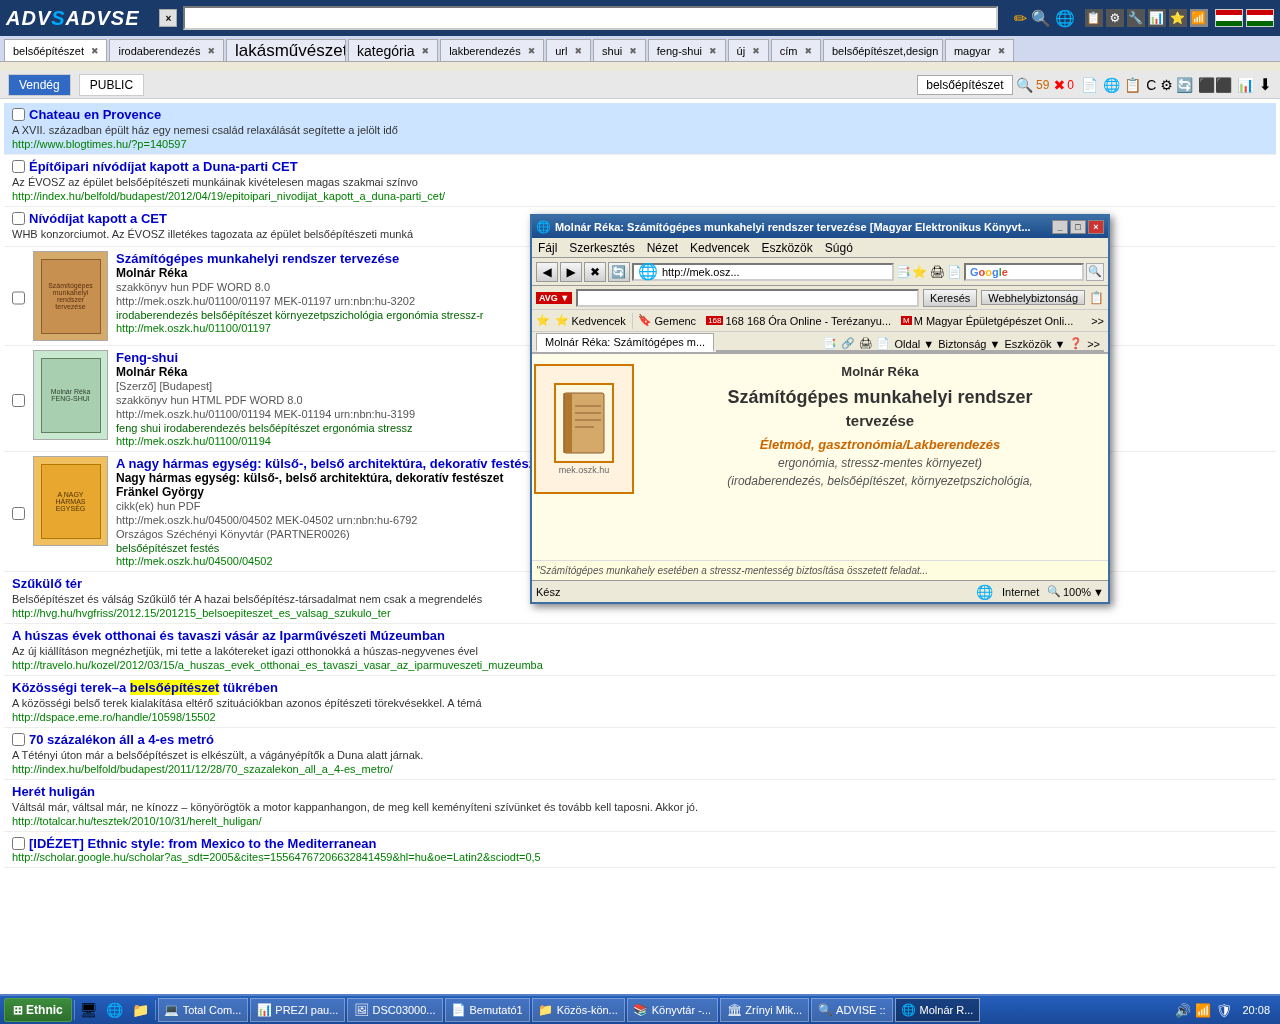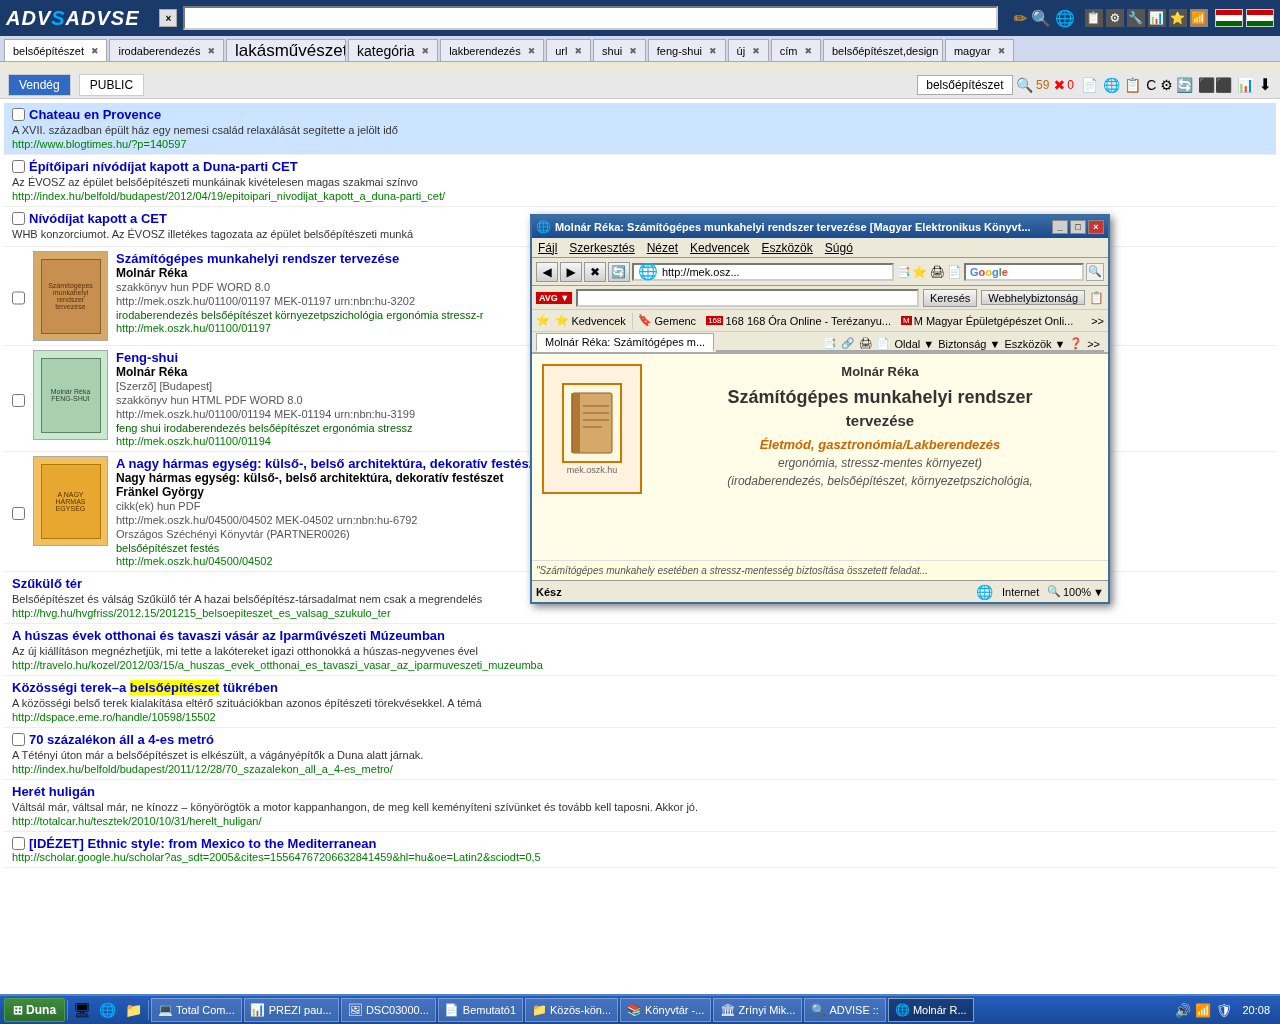--- a/index.html
+++ b/index.html
@@ -30,21 +30,21 @@
       padding: 0 4px;
       color: white;
       font-size: 11px;
       font-weight: bold;
     }
     .popup-title-text { flex: 1; font-size: 11px; }
     .popup-title-buttons { display: flex; gap: 2px; }
     .popup-tb-btn { width: 16px; height: 14px; background: #d0d0d0; border: 1px solid #888; font-size: 9px; display: flex; align-items: center; justify-content: center; cursor: pointer; color: black; font-weight: bold; }
 
     .popup-menu-bar { height: 20px; background: #ece9d8; display: flex; align-items: center; border-bottom: 1px solid #999; font-size: 12px; }
-    .popup-menu-item { padding: 2px 6px; cursor: pointer; text-decoration: underline; }
+    .popup-menu-item { padding: 2px 6px; cursor: pointer; }
 
     .popup-toolbar { height: 28px; background: #ece9d8; display: flex; align-items: center; padding: 2px 4px; border-bottom: 1px solid #999; gap: 2px; }
     .popup-nav-btn { width: 22px; height: 20px; background: linear-gradient(to bottom, #f5f5f5, #d0d0d0); border: 1px solid #999; display: flex; align-items: center; justify-content: center; cursor: pointer; font-size: 12px; }
     .popup-address { flex: 1; height: 18px; border: 2px inset #ccc; background: white; padding: 0 4px; font-size: 11px; display: flex; align-items: center; }
     .popup-search-box { width: 120px; height: 18px; border: 2px inset #ccc; background: white; padding: 0 4px; font-size: 11px; display: flex; align-items: center; }
 
     .popup-links-bar { height: 22px; background: #ece9d8; display: flex; align-items: center; padding: 0 4px; border-bottom: 1px solid #ccc; font-size: 11px; gap: 2px; overflow: hidden; }
     .popup-link { padding: 1px 4px; display: flex; align-items: center; gap: 2px; cursor: pointer; }
 
     .popup-tab-bar { height: 22px; background: #ece9d8; display: flex; align-items: flex-end; padding: 0 4px; border-bottom: 2px solid #aaa; font-size: 11px; }
@@ -61,37 +61,37 @@
       padding: 10px;
       position: relative;
     }
     .popup-book-header { text-align: center; color: #333; font-size: 13px; font-weight: bold; margin-bottom: 8px; }
     .popup-book-title { font-size: 18px; font-weight: bold; color: #333; text-align: center; margin-bottom: 4px; }
     .popup-book-subtitle-main { font-size: 15px; font-weight: bold; color: #333; text-align: center; margin-bottom: 8px; }
     .popup-book-tag { color: #cc6600; font-size: 13px; font-style: italic; font-weight: bold; text-align: center; margin-bottom: 4px; }
     .popup-book-categories { color: #555; font-size: 12px; font-style: italic; text-align: center; margin-bottom: 4px; }
     .popup-book-icon {
       position: absolute;
-      left: 10px;
+      left: 2px;
       top: 10px;
       width: 100px;
       height: 130px;
       background: #fff3e0;
       border: 2px solid #cc7700;
       display: flex;
       flex-direction: column;
       align-items: center;
       justify-content: center;
       font-size: 9px;
       color: #cc7700;
     }
     .book-icon-inner { width: 60px; height: 80px; border: 2px solid #cc7700; background: #fff8e1; display: flex; align-items: center; justify-content: center; position: relative; }
 
     .popup-status-bar { height: 22px; background: #ece9d8; border-top: 1px solid #999; display: flex; align-items: center; padding: 0 4px; font-size: 11px; justify-content: space-between; }
-    .popup-status-left { display: flex; align-items: center; gap: 4px; font-weight: bold; }
+    .popup-status-left { display: flex; align-items: center; gap: 4px; }
     .popup-status-right { display: flex; align-items: center; gap: 8px; font-size: 11px; }
     .content-area { flex: 1; background: white; overflow-y: auto; overflow-x: hidden; padding: 4px; }
 
     
     .top-browser-bar { height: 36px; background: #1a3a6a; display: flex; align-items: center; padding: 0 6px; }
     .advise-logo { font-size: 20px; font-weight: bold; color: white; letter-spacing: 1px; font-style: italic; margin-right: 20px; }
     .advise-logo span { color: #00aaff; }
     .search-bar-main { flex: 1; height: 24px; border: 2px inset #ccc; background: white; display: flex; align-items: center; padding: 0 4px; margin: 0 10px; }
     .search-bar-main input { flex: 1; border: none; outline: none; font-size: 13px; }
     .top-right-icons { display: flex; gap: 3px; align-items: center; }
@@ -514,21 +514,21 @@
           </div>
         </div>
       </div>
     </div>
 
   </div>
 
   <div class="taskbar">
     <div class="start-btn">
       <span>⊞</span>
-      <span>Duna</span>
+      <span>Ethnic</span>
     </div>
     <div class="taskbar-sep"></div>
 
     <div style="width:24px;height:24px;display:flex;align-items:center;justify-content:center;cursor:pointer;font-size:14px;">🖥</div>
     <div style="width:24px;height:24px;display:flex;align-items:center;justify-content:center;cursor:pointer;font-size:14px;">🌐</div>
     <div style="width:24px;height:24px;display:flex;align-items:center;justify-content:center;cursor:pointer;font-size:14px;">📁</div>
 
     <div class="taskbar-sep"></div>
 
     <div id="taskbar-items-container" style="display:flex;gap:2px;">

